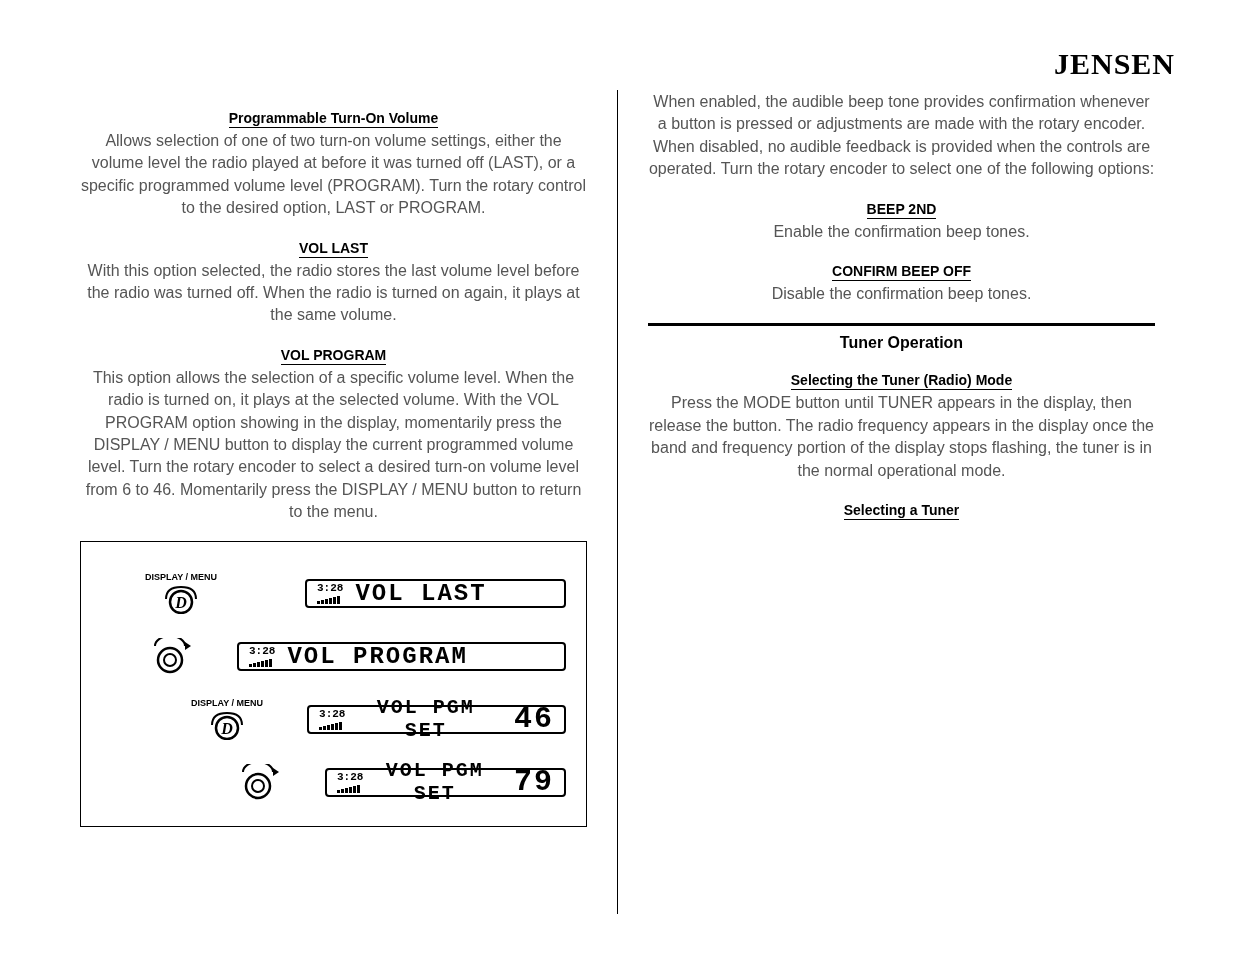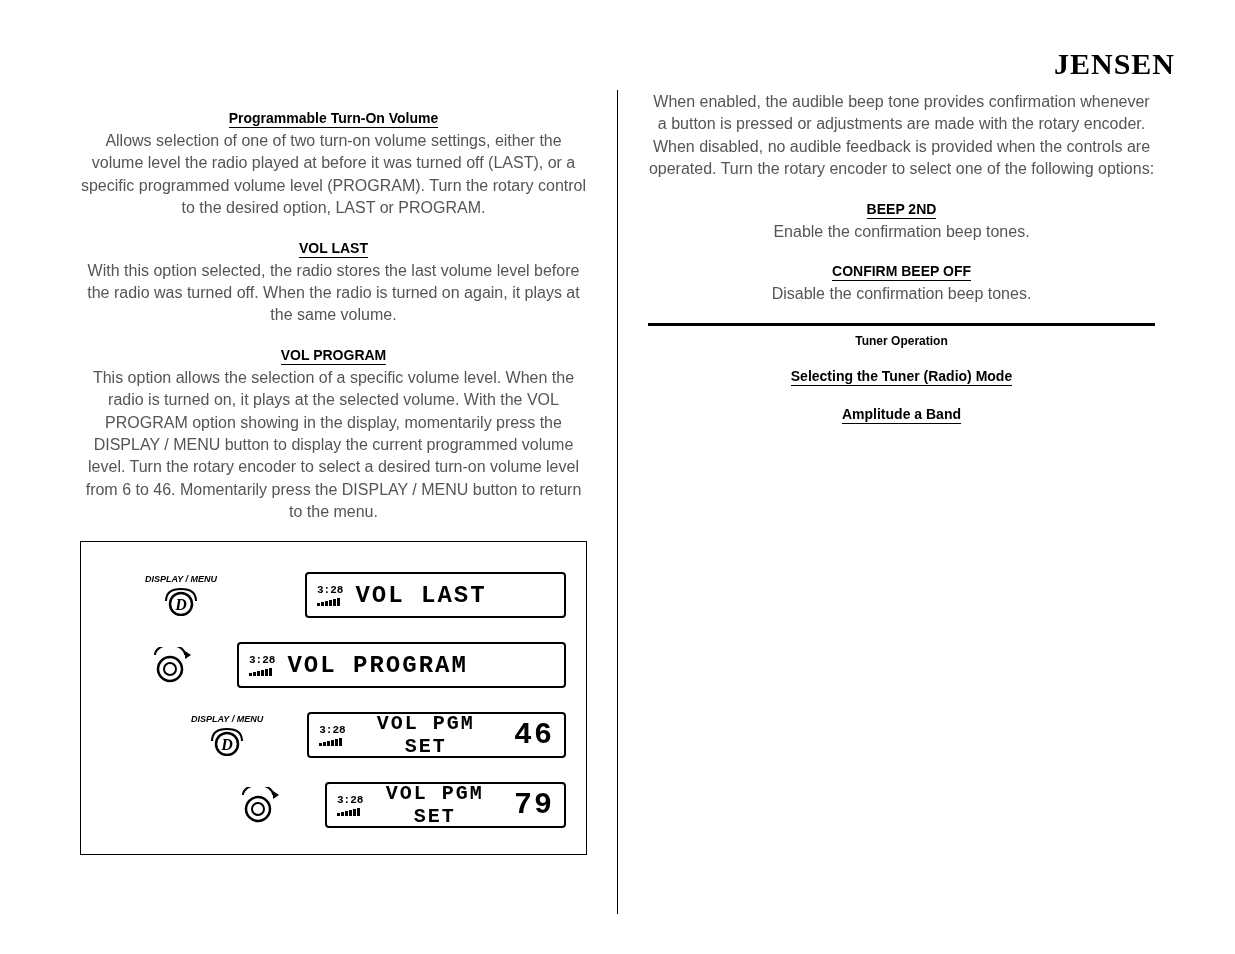--- a/index.html
+++ b/index.html
@@ -54,53 +54,52 @@
     color: #555;
     margin-top: 1px;
   }
   .hr {
     border: none;
     border-top: 3px solid #000;
     margin: 18px 0 8px 0;
   }
   .big-heading {
     font-weight: bold;
-    font-size: 12px;
+    font-size: 16px;
     margin-top: 6px;
   }
   
   .illus {
     border: 1px solid #000;
     margin-top: 18px;
     padding: 30px 20px 26px 20px;
   }
   .row {
     display: flex;
     align-items: center;
     margin-bottom: 24px;
   }
   .row:last-child { margin-bottom: 0; }
   .step-col { width: 160px; display:flex; flex-direction:column; align-items:center; }
   .step-label {
     font-size: 9px;
     font-weight: bold;
     margin-bottom: 2px;
-    font-style: italic;
   }
   .arrow {
     width: 40px;
     height: 2px;
     position: relative;
     margin: 0 2px 0 2px;
   }
   .lcd {
     flex: 1;
     border: 2px solid #000;
     border-radius: 4px;
-    height: 46px;
+    height: 29px;
     display: flex;
     align-items: center;
     padding: 0 10px;
     position: relative;
   }
   .lcd .clock-block {
     display:flex;
     flex-direction:column;
     align-items:flex-start;
     margin-right:12px;
@@ -305,19 +304,20 @@
       <span class="underline">CONFIRM BEEP OFF</span>
     </div>
     <div class="body-text">Disable the confirmation beep tones.</div>
 
     <hr class="hr">
     <div class="big-heading">Tuner Operation</div>
 
     <div class="section-title">
       <span class="underline">Selecting the Tuner (Radio) Mode</span>
     </div>
-
-    <div class="section-title">
-      <span class="underline">Amplitude a Band</span>
+    <div class="body-text">Press the MODE button until TUNER appears in the display, then release the button. The radio frequency appears in the display once the band and frequency portion of the display stops flashing, the tuner is in the normal operational mode.</div>
+
+    <div class="section-title">
+      <span class="underline">Selecting a Tuner</span>
     </div>
 
   </div>
 </div>
 
 </body></html>

